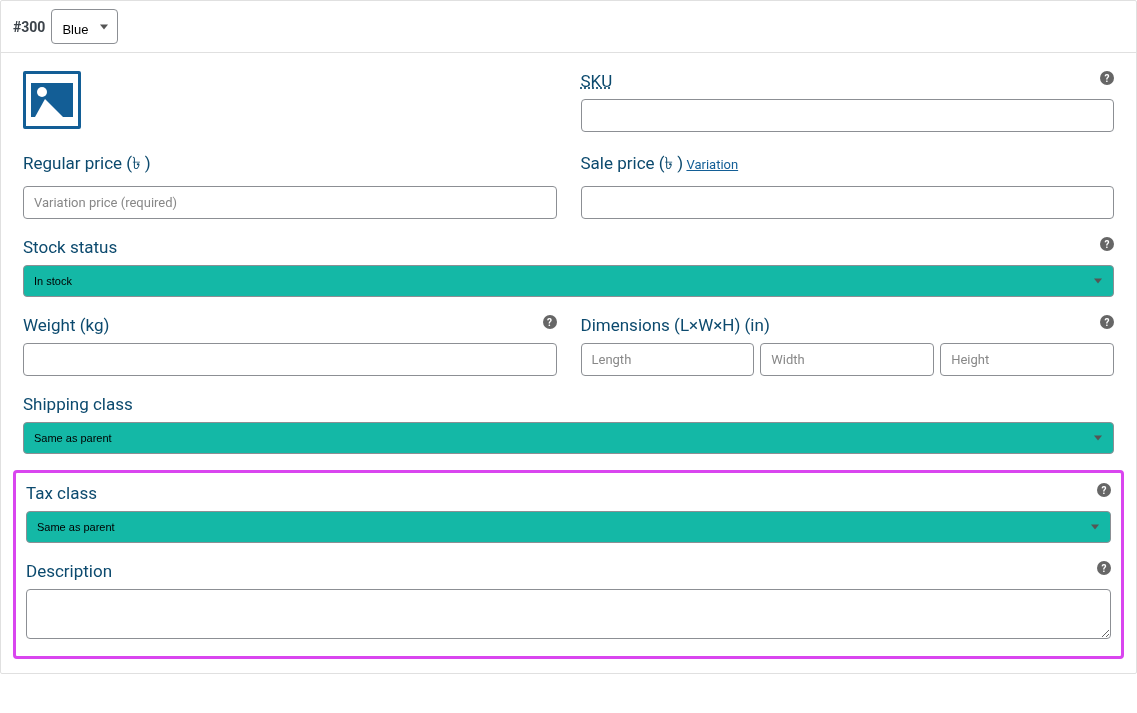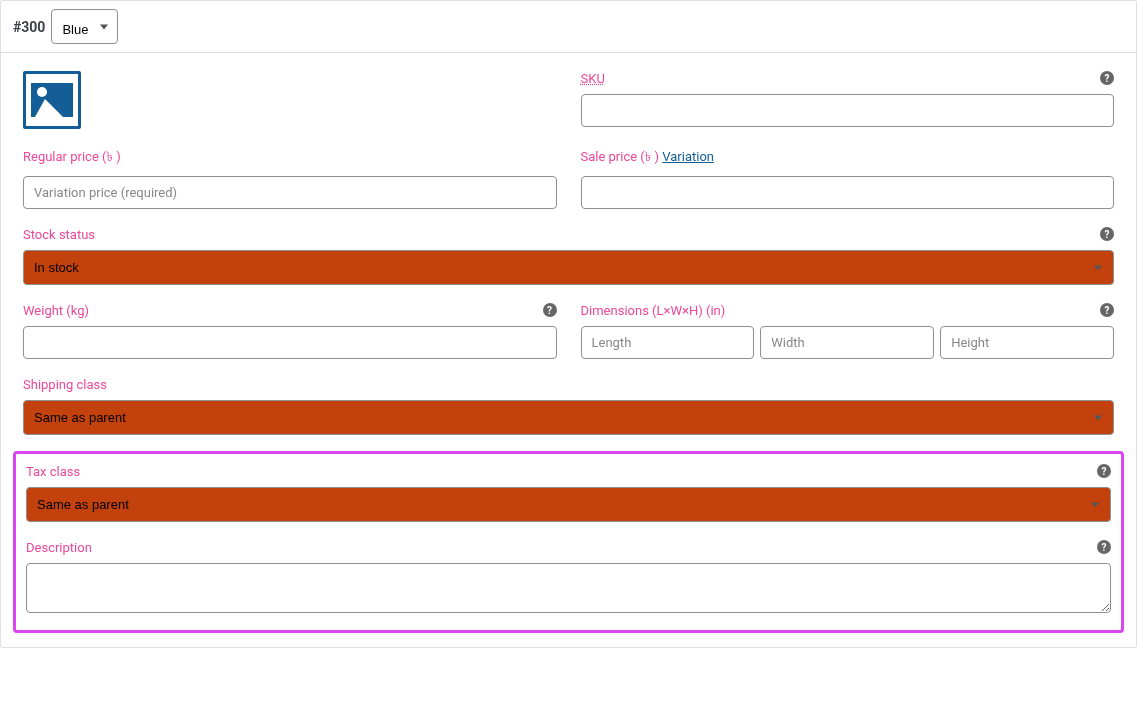--- a/index.html
+++ b/index.html
@@ -10,33 +10,33 @@
 .select { border: 1px solid #8c8f94; border-radius: 4px; padding: 12px 28px 6px 10px; font-size: 13px; background: #fff; appearance: none; position: relative; cursor: pointer; }
 .select-wrap { position: relative; display: inline-block; }
 .select-wrap::after { content: ""; position: absolute; right: 10px; top: 50%; width: 0; height: 0; border-left: 4px solid transparent; border-right: 4px solid transparent; border-top: 5px solid #555; transform: translateY(-50%); pointer-events: none; }
 .body { padding: 18px 22px 10px; }
 .row { display: flex; gap: 24px; margin-bottom: 18px; }
 .col { flex: 1; display: flex; flex-direction: column; gap: 8px; position: relative; }
 .image-box { width: 58px; height: 58px; border: 3px solid #135e96; display: flex; align-items: center; justify-content: center; cursor: pointer; border-radius: 2px; }
 .image-icon-inner { width: 42px; height: 34px; background: #135e96; position: relative; }
 .image-icon-inner::before { content: ""; position: absolute; width: 10px; height: 10px; border-radius: 50%; background: #fff; top: 4px; left: 6px; }
 .image-icon-inner::after { content: ""; position: absolute; bottom: 0; left: 4px; width: 0; height: 0; border-left: 10px solid transparent; border-right: 18px solid transparent; border-bottom: 18px solid #fff; }
-label.fieldlabel { font-size: 13px; color: #ec4899; }
+label.fieldlabel { font-size: 17px; color: #0c4a6e; }
 .sku-label { text-decoration: underline dotted; }
 .help { position: absolute; right: 0; top: 0; width: 14px; height: 14px; border-radius: 50%; background: #666; color: #fff; font-size: 10px; font-weight: bold; display: flex; align-items: center; justify-content: center; cursor: help; }
 input[type=text], textarea { width: 100%; border: 1px solid #8c8f94; border-radius: 4px; padding: 8px 10px; font-size: 13px; font-family: inherit; }
 input[type=text]::placeholder, textarea::placeholder { color: #888; }
 .checks { display: flex; gap: 28px; align-items: center; padding: 6px 0 14px; border-bottom: 1px solid #eee; margin-bottom: 18px; }
 .check-item { display: flex; align-items: center; gap: 6px; }
 input[type=checkbox] { width: 16px; height: 16px; border: 1px solid #8c8f94; border-radius: 3px; appearance: none; cursor: pointer; position: relative; background: #fff; }
 input[type=checkbox]:checked { background: #135e96; border-color: #135e96; }
 input[type=checkbox]:checked::after { content: "✓"; color: #fff; position: absolute; top: -1px; left: 2px; font-size: 12px; font-weight: bold; }
 .link { color: #135e96; text-decoration: underline; cursor: pointer; }
 .full-select-wrap { position: relative; width: 100%; }
-.full-select { width: 100%; border: 1px solid #8c8f94; border-radius: 4px; padding: 9px 10px; font-size: 13px; background: #c2410c; appearance: none; cursor: pointer; }
+.full-select { width: 100%; border: 1px solid #8c8f94; border-radius: 4px; padding: 9px 10px; font-size: 11px; background: #14b8a6; appearance: none; cursor: pointer; }
 .full-select-wrap::after { content: ""; position: absolute; right: 12px; top: 50%; width: 0; height: 0; border-left: 4px solid transparent; border-right: 4px solid transparent; border-top: 5px solid #555; transform: translateY(-50%); pointer-events: none; }
 .dims { display: flex; gap: 6px; }
 .dims input { flex: 1; }
 .highlight-box { border: 3px solid #d946ef; border-radius: 4px; padding: 10px; margin: -2px -10px 4px; }
 .field-group { margin-bottom: 18px; position: relative; }
 .field-group label.fieldlabel { display: block; margin-bottom: 8px; }
 textarea { resize: both; height: 50px; }
 </style>
 </head>
 <body>

